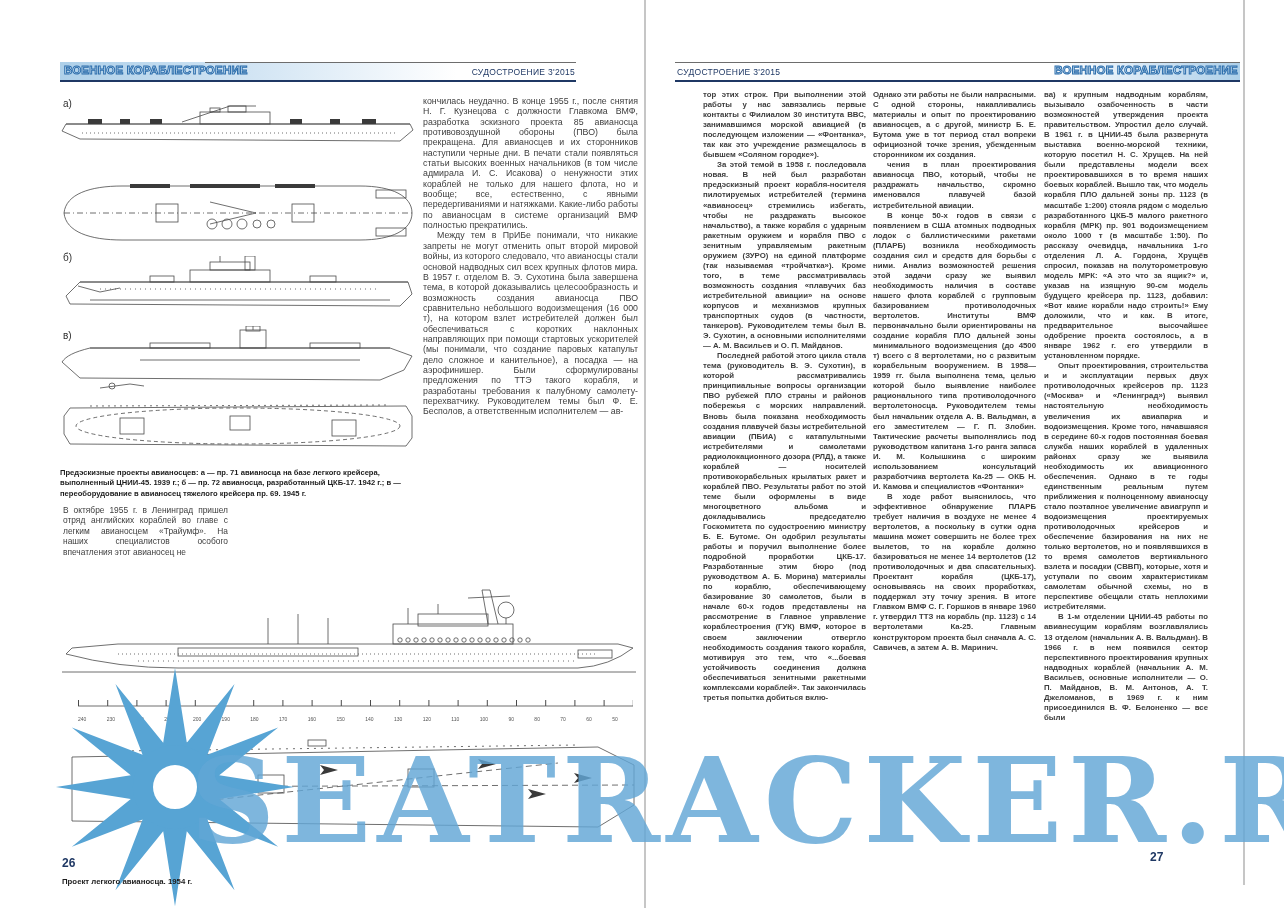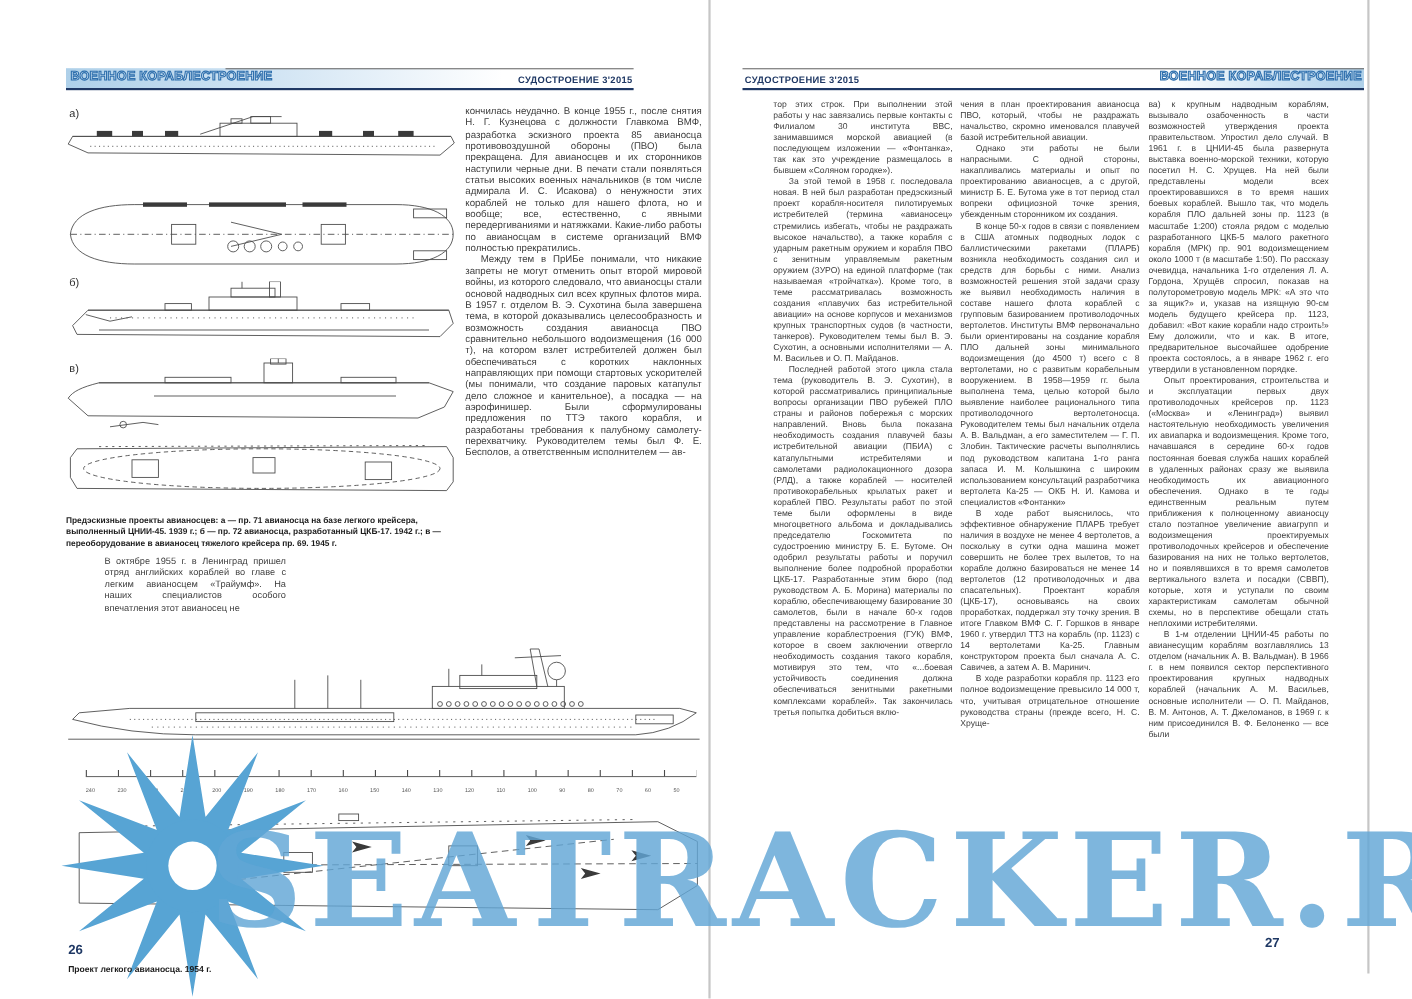--- a/index.html
+++ b/index.html
@@ -6,27 +6,27 @@
   #spread{position:relative;width:1284px;height:908px;background:#fff;overflow:hidden;
           font-family:"Liberation Sans",sans-serif;color:#3d3d3d;padding-left:37px;}
   .abs{position:absolute;}
   .vline{background:#c6c6c6;width:2px;}
   .hdr-bar-l{height:19px;background:linear-gradient(to right,#aed0e9 0%,#cfe3f3 45%,rgba(255,255,255,0) 100%);}
   .hdr-bar-r{height:19px;background:linear-gradient(to left,#aed0e9 0%,#cfe3f3 45%,rgba(255,255,255,0) 100%);}
   .hdr-rule-top{height:1px;background:#6d6d6d;}
   .hdr-rule-bot{height:2px;background:#1f3864;}
   .section-title{font-size:11.5px;font-weight:bold;letter-spacing:.2px;white-space:nowrap;
                  color:#dcecf8;-webkit-text-stroke:1px #2e6fad;text-shadow:0 0 .5px #2e6fad;}
-  .journal-label{font-size:8.5px;font-weight:bold;color:#1f3864;letter-spacing:.3px;white-space:nowrap;}
+  .journal-label{font-size:8.5px;font-weight:normal;color:#1f3864;letter-spacing:.3px;white-space:nowrap;}
   .fig-label{font-size:10px;color:#2e2e2e;}
   .caption{font-weight:bold;color:#1c1c1c;font-size:7.6px;line-height:10.4px;}
   .bodycol{text-align:justify;overflow:hidden;}
-  .col-left-page{font-size:8.4px;line-height:10.4px;margin-left:32px;}
+  .col-left-page{font-size:8.4px;line-height:10.4px;}
   .col-wide{font-size:8.8px;line-height:10.35px;}
-  .col-right-page{font-size:7.8px;line-height:10.05px;}
+  .col-right-page{font-size:7.8px;line-height:10.05px;font-weight:bold;}
   .para{margin:0;}
   .para ~ .para{text-indent:14px;}
   .pagenum{font-size:12px;font-weight:bold;color:#1f3864;z-index:6;}
   .ruler-nums{display:flex;justify-content:space-between;font-size:5px;color:#555;z-index:1;}
   .ruler-nums span{flex:0 0 auto;}
   #watermark{font-family:"DejaVu Serif",serif;font-weight:bold;font-size:118px;letter-spacing:6px;
              color:rgba(98,166,214,.82);white-space:nowrap;z-index:5;line-height:1;}
   svg{display:block;}
   .draw{stroke:#4a4a4a;stroke-width:.8;fill:none;}
   .drawfill{fill:#3a3a3a;stroke:none;}
@@ -221,25 +221,24 @@
 
   <div class="abs caption z6" style="left:62px;top:845px;width:220px;font-size:7.8px;">Проект легкого авианосца. 1954 г.</div>
   <div class="abs pagenum" style="left:62px;top:856px;">26</div>
 
   <div class="abs bodycol col-right-page" style="left:703px;top:90px;width:163px;height:772px;">
       <p class="para">тор этих строк. При выполнении этой работы у нас завязались первые контакты с Филиалом 30 института ВВС, занимавшимся морской авиацией (в последующем изложении — «Фонтанка», так как это учреждение размещалось в бывшем «Соляном городке»).</p>
       <p class="para">За этой темой в 1958 г. последовала новая. В ней был разработан предэскизный проект корабля-носителя пилотируемых истребителей (термина «авианосец» стремились избегать, чтобы не раздражать высокое начальство), а также корабля с ударным ракетным оружием и корабля ПВО с зенитным управляемым ракетным оружием (ЗУРО) на единой платформе (так называемая «тройчатка»). Кроме того, в теме рассматривалась возможность создания «плавучих баз истребительной авиации» на основе корпусов и механизмов крупных транспортных судов (в частности, танкеров). Руководителем темы был В. Э. Сухотин, а основными исполнителями — А. М. Васильев и О. П. Майданов.</p>
       <p class="para">Последней работой этого цикла стала тема (руководитель В. Э. Сухотин), в которой рассматривались принципиальные вопросы организации ПВО рубежей ПЛО страны и районов побережья с морских направлений. Вновь была показана необходимость создания плавучей базы истребительной авиации (ПБИА) с катапультными истребителями и самолетами радиолокационного дозора (РЛД), а также кораблей — носителей противокорабельных крылатых ракет и кораблей ПВО. Результаты работ по этой теме были оформлены в виде многоцветного альбома и докладывались председателю Госкомитета по судостроению министру Б. Е. Бутоме. Он одобрил результаты работы и поручил выполнение более подробной проработки ЦКБ-17. Разработанные этим бюро (под руководством А. Б. Морина) материалы по кораблю, обеспечивающему базирование 30 самолетов, были в начале 60-х годов представлены на рассмотрение в Главное управление кораблестроения (ГУК) ВМФ, которое в своем заключении отвергло необходимость создания такого корабля, мотивируя это тем, что «...боевая устойчивость соединения должна обеспечиваться зенитными ракетными комплексами кораблей». Так закончилась третья попытка добиться вклю-</p>
     </div>
   <div class="abs bodycol col-right-page" style="left:873px;top:90px;width:163px;height:772px;">
+      <p class="para">Однако эти работы не были напрасными. С одной стороны, накапливались материалы и опыт по проектированию авианосцев, а с другой, министр Б. Е. Бутома уже в тот период стал вопреки официозной точке зрения, убежденным сторонником их создания.</p>
       <p class="para">чения в план проектирования авианосца ПВО, который, чтобы не раздражать начальство, скромно именовался плавучей базой истребительной авиации.</p>
-      <p class="para">Однако эти работы не были напрасными. С одной стороны, накапливались материалы и опыт по проектированию авианосцев, а с другой, министр Б. Е. Бутома уже в тот период стал вопреки официозной точке зрения, убежденным сторонником их создания.</p>
       <p class="para">В конце 50-х годов в связи с появлением в США атомных подводных лодок с баллистическими ракетами (ПЛАРБ) возникла необходимость создания сил и средств для борьбы с ними. Анализ возможностей решения этой задачи сразу же выявил необходимость наличия в составе нашего флота кораблей с групповым базированием противолодочных вертолетов. Институты ВМФ первоначально были ориентированы на создание корабля ПЛО дальней зоны минимального водоизмещения (до 4500 т) всего с 8 вертолетами, но с развитым корабельным вооружением. В 1958—1959 гг. была выполнена тема, целью которой было выявление наиболее рационального типа противолодочного вертолетоносца. Руководителем темы был начальник отдела А. В. Вальдман, а его заместителем — Г. П. Злобин. Тактические расчеты выполнялись под руководством капитана 1-го ранга запаса И. М. Колышкина с широким использованием консультаций разработчика вертолета Ка-25 — ОКБ Н. И. Камова и специалистов «Фонтанки»</p>
       <p class="para">В ходе работ выяснилось, что эффективное обнаружение ПЛАРБ требует наличия в воздухе не менее 4 вертолетов, а поскольку в сутки одна машина может совершить не более трех вылетов, то на корабле должно базироваться не менее 14 вертолетов (12 противолодочных и два спасательных). Проектант корабля (ЦКБ-17), основываясь на своих проработках, поддержал эту точку зрения. В итоге Главком ВМФ С. Г. Горшков в январе 1960 г. утвердил ТТЗ на корабль (пр. 1123) с 14 вертолетами Ка-25. Главным конструктором проекта был сначала А. С. Савичев, а затем А. В. Маринич.</p>
-      <p class="para">В ходе разработки корабля пр. 1123 его полное водоизмещение превысило 14 000 т, что, учитывая отрицательное отношение руководства страны (прежде всего, Н. С. Хруще-</p>
     </div>
   <div class="abs bodycol col-right-page" style="left:1044px;top:90px;width:164px;height:772px;">
       <p class="para">ва) к крупным надводным кораблям, вызывало озабоченность в части возможностей утверждения проекта правительством. Упростил дело случай. В 1961 г. в ЦНИИ-45 была развернута выставка военно-морской техники, которую посетил Н. С. Хрущев. На ней были представлены модели всех проектировавшихся в то время наших боевых кораблей. Вышло так, что модель корабля ПЛО дальней зоны пр. 1123 (в масштабе 1:200) стояла рядом с моделью разработанного ЦКБ-5 малого ракетного корабля (МРК) пр. 901 водоизмещением около 1000 т (в масштабе 1:50). По рассказу очевидца, начальника 1-го отделения Л. А. Гордона, Хрущёв спросил, показав на полуторометровую модель МРК: «А это что за ящик?» и, указав на изящную 90-см модель будущего крейсера пр. 1123, добавил: «Вот какие корабли надо строить!» Ему доложили, что и как. В итоге, предварительное высочайшее одобрение проекта состоялось, а в январе 1962 г. его утвердили в установленном порядке.</p>
       <p class="para">Опыт проектирования, строительства и и эксплуатации первых двух противолодочных крейсеров пр. 1123 («Москва» и «Ленинград») выявил настоятельную необходимость увеличения их авиапарка и водоизмещения. Кроме того, начавшаяся в середине 60-х годов постоянная боевая служба наших кораблей в удаленных районах сразу же выявила необходимость их авиационного обеспечения. Однако в те годы единственным реальным путем приближения к полноценному авианосцу стало поэтапное увеличение авиагрупп и водоизмещения проектируемых противолодочных крейсеров и обеспечение базирования на них не только вертолетов, но и появлявшихся в то время самолетов вертикального взлета и посадки (СВВП), которые, хотя и уступали по своим характеристикам самолетам обычной схемы, но в перспективе обещали стать неплохими истребителями.</p>
       <p class="para">В 1-м отделении ЦНИИ-45 работы по авианесущим кораблям возглавлялись 13 отделом (начальник А. В. Вальдман). В 1966 г. в нем появился сектор перспективного проектирования крупных надводных кораблей (начальник А. М. Васильев, основные исполнители — О. П. Майданов, В. М. Антонов, А. Т. Джеломанов, в 1969 г. к ним присоединился В. Ф. Белоненко — все были</p>
     </div>
   <div class="abs pagenum" style="left:1150px;top:850px;">27</div>
 
   <svg class="abs z5" style="left:25px;top:668px;" width="300" height="240" viewBox="0 0 300 262">
     <path fill="#57a4d4" d="M280 130 L198.3 142.9 L262.6 195 L185.4 165.4 L215 242.6 L162.9 178.3 L150 260 L137.1 178.3 L85 242.6 L114.6 165.4 L37.4 195 L101.7 142.9 L20 130 L101.7 117.1 L37.4 65 L114.6 94.6 L85 17.4 L137.1 81.7 L150 0 L162.9 81.7 L215 17.4 L185.4 94.6 L262.6 65 L198.3 117.1 Z"></path>

